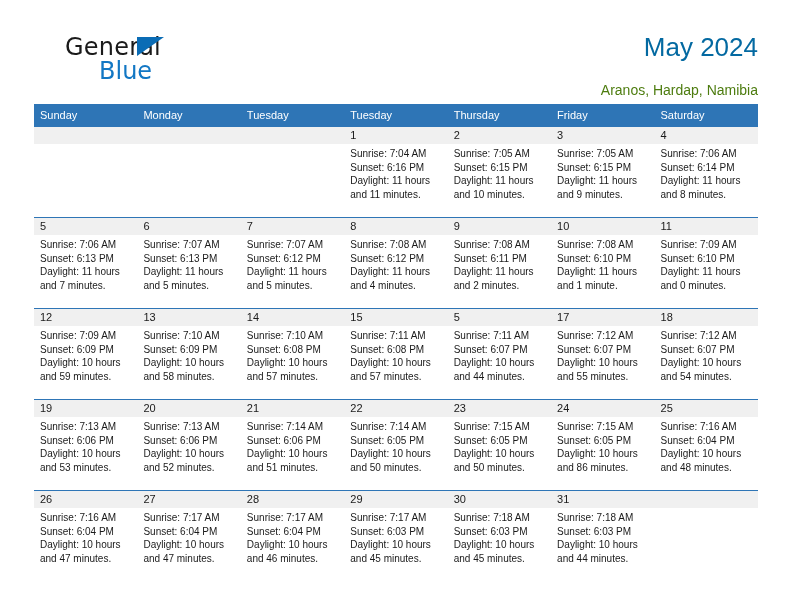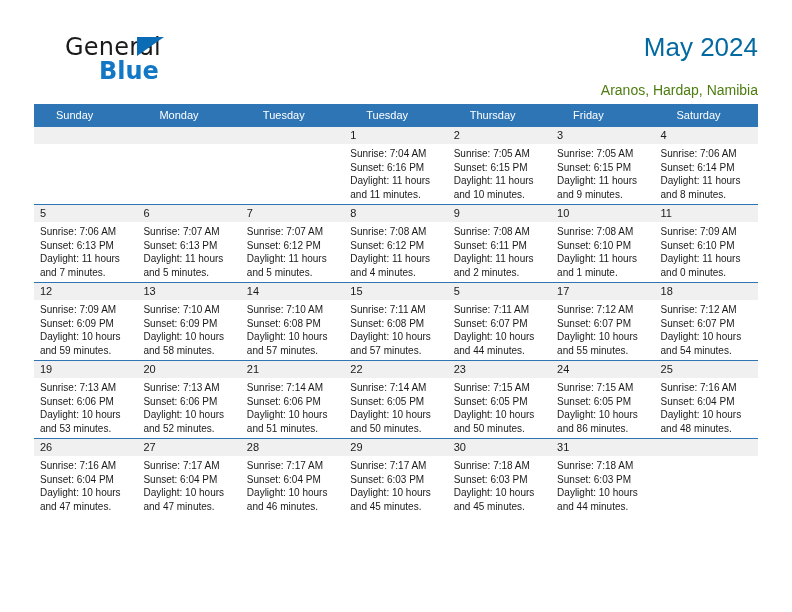--- a/index.html
+++ b/index.html
@@ -58,21 +58,21 @@
     border-bottom: 19px solid transparent;
   }
   .logo-blue {
     position: absolute;
     left: 34px;
     top: 24px;
     font-size: 24px;
     color: #1277c4;
     line-height: 26px;
     font-family: "DejaVu Sans", sans-serif;
-    font-weight: 700;
+    font-weight: 400;
   }
   .title-block {
     position: absolute;
     right: 0;
     top: 0;
     text-align: right;
   }
   .cal-title {
     font-size: 26px;
     color: #0369a1;
@@ -103,21 +103,20 @@
   }
   .weekday-cell {
     flex: 1 1 0;
     color: #ffffff;
     font-size: 11px;
     line-height: 22px;
     padding-left: 6px;
     box-sizing: border-box;
     overflow: hidden;
     white-space: nowrap;
-    margin-left: 16px;
   }
   .week {
     border-top: 1px solid #2e75b6;
   }
   .week:first-of-type {
     border-top: none;
   }
   .week-numrow {
     display: flex;
     background: #f0f0f0;
@@ -127,21 +126,21 @@
     flex: 1 1 0;
     font-size: 11px;
     line-height: 17px;
     padding-left: 6px;
     box-sizing: border-box;
     color: #1a1a1a;
   }
   .week-bodyrow {
     display: flex;
     background: #ffffff;
-    height: 60px;
+    height: 73px;
   }
   .daybody {
     flex: 1 1 0;
     padding: 3px 6px 0 6px;
     box-sizing: border-box;
     font-size: 10px;
     line-height: 13.6px;
     color: #1a1a1a;
   }
   .daybody div {

